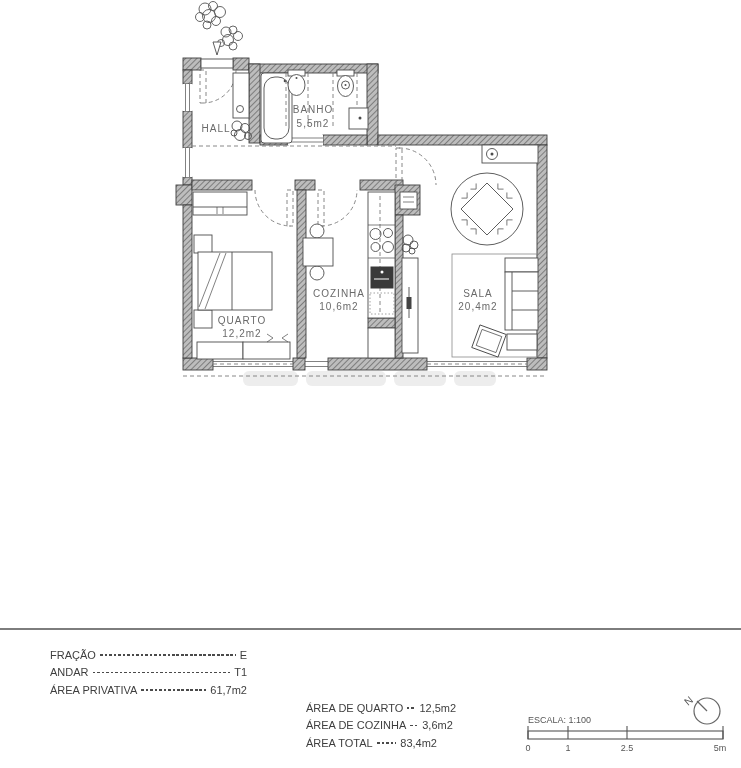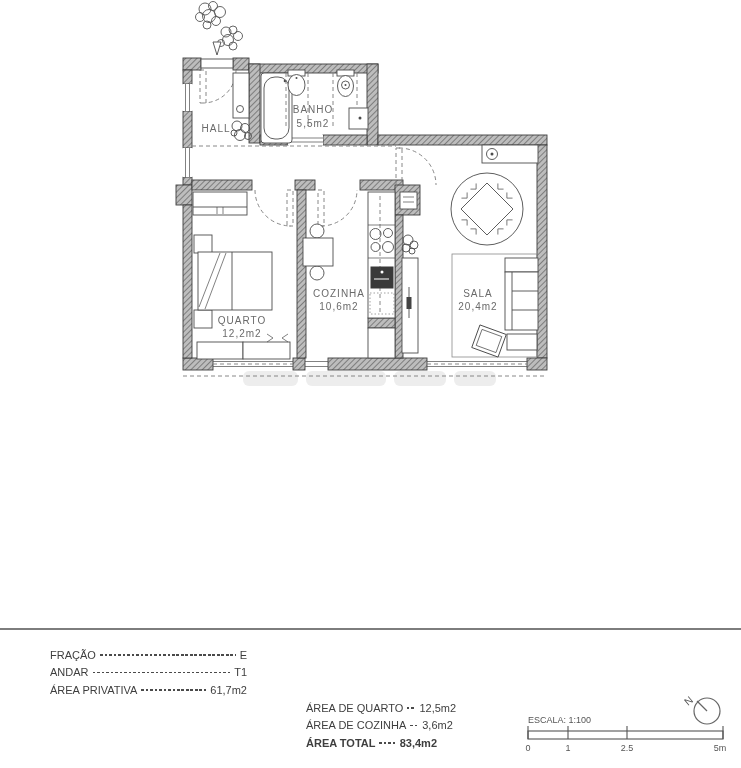--- a/index.html
+++ b/index.html
@@ -13,21 +13,21 @@
   .dash{fill:none;stroke:#7a7a7a;stroke-width:0.9;stroke-dasharray:4 3;}
   .dot{fill:none;stroke:#8a8a8a;stroke-width:0.8;stroke-dasharray:1.5 2;}
   .lbl{font-size:10px;fill:#6a6a6a;letter-spacing:1px;text-anchor:middle;}
   .scl{font-size:9px;fill:#555;}
   .wm{fill:#dedede;opacity:.55;}
   .divider{position:absolute;left:0;top:628px;width:741px;height:2px;background:#7d7d7d;}
   .col{position:absolute;color:#3e3e3e;font-size:11px;}
   .col .row{display:flex;align-items:center;height:17.6px;white-space:nowrap;margin-left:43px;}
   .col .lead{flex:1;min-width:8px;height:1.5px;margin:0 4px;
       background:repeating-linear-gradient(90deg,#4a4a4a 0 2.5px,transparent 2.5px 4.5px);}
-  .col .row.bold{font-weight:bold;}
+  .col .row.bold{font-weight:normal;}
   .col-left{left:7px;top:646px;width:240px;}
   .col-mid{left:263px;top:699px;width:174px;}
 </style>
 </head>
 <body>
 
 <div class="page">
 
 <svg width="741" height="768" viewBox="0 0 741 768">
   <defs>

